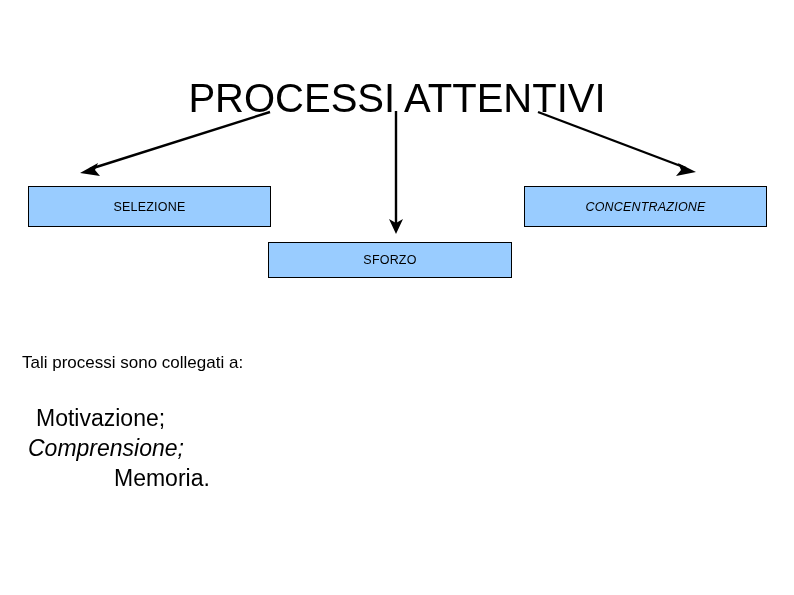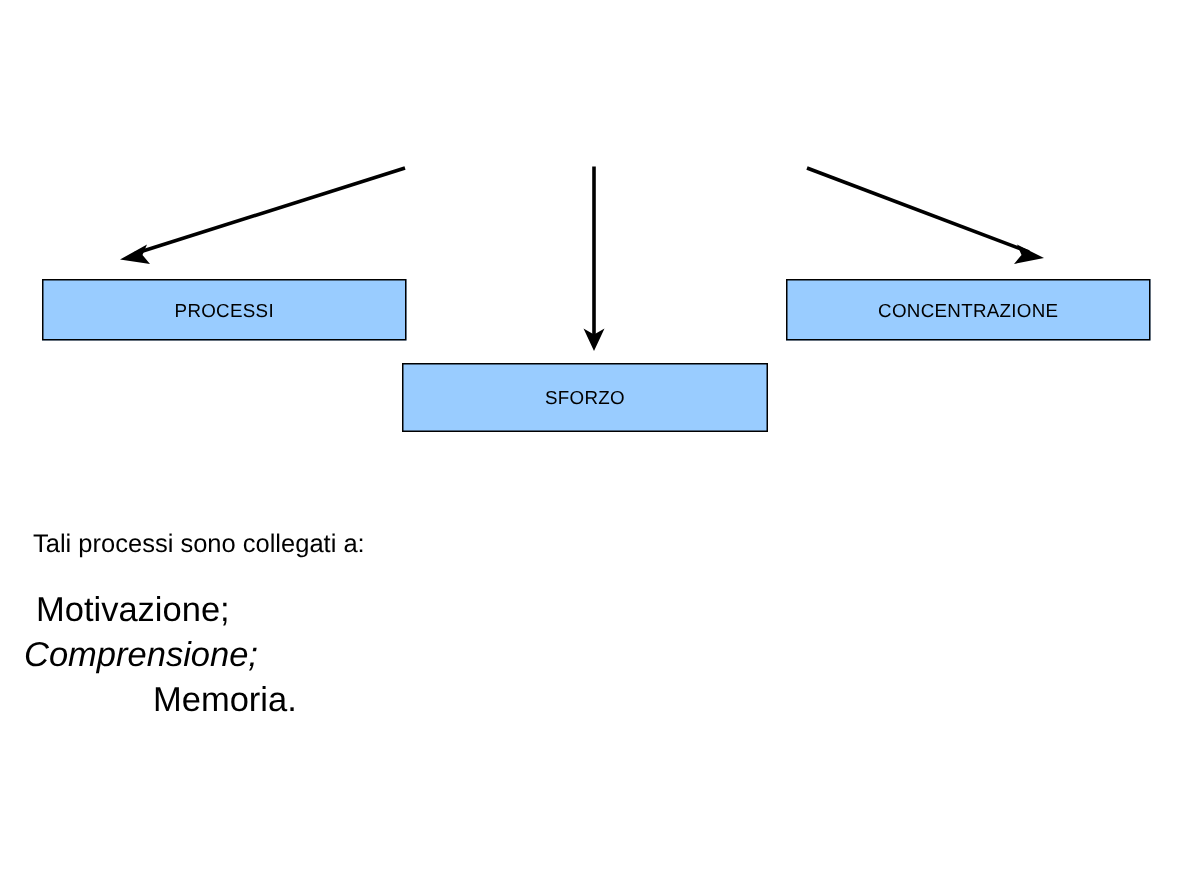--- a/index.html
+++ b/index.html
@@ -66,62 +66,64 @@
     left: 28px;
     top: 186px;
     width: 243px;
     height: 41px;
   }
   #box-concentrazione {
     left: 524px;
     top: 186px;
     width: 243px;
     height: 41px;
+    font-style: italic;
   }
   #box-sforzo {
     left: 268px;
     top: 242px;
     width: 244px;
-    height: 46px;
+    height: 36px;
   }
 
   
   #lead-text {
     position: absolute;
     left: 22px;
     top: 331px;
     font-size: 17px;
     line-height: 30px;
     white-space: nowrap;
     color: #000000;
   }
   #related-list {
     position: absolute;
     left: 0;
     top: 391px;
     width: 500px;
-    margin: 0;
+    margin: 12px;
     padding: 0;
     list-style: none;
   }
   #related-list li {
     font-size: 23px;
     line-height: 30px;
     white-space: nowrap;
     color: #000000;
   }
   #related-list li.indent-0 { padding-left: 16px; font-style: italic; }
   #related-list li.indent-1 { padding-left: 24px; }
   #related-list li.indent-2 { padding-left: 102px; }
 </style>
 </head>
 <body>
 
 <div id="slide">
 
+  <h1 id="slide-title">PROCESSI ATTENTIVI</h1>
 
   <svg id="arrows" viewBox="0 0 794 595" width="794" height="595" xmlns="http://www.w3.org/2000/svg">
     <defs>
       <marker id="head-left" viewBox="0 0 12 12" refX="10" refY="6" markerWidth="7" markerHeight="7" orient="auto-start-reverse">
         <path d="M 0 6 L 12 0 L 9 6 L 12 12 Z" fill="#000000"></path>
       </marker>
     </defs>
 
     <g>
       <line x1="270" y1="112" x2="90" y2="169" stroke="#000000" stroke-width="2.4"></line>
@@ -133,21 +135,21 @@
       <polygon points="396,234 389,219 396,223 403,219" fill="#000000"></polygon>
     </g>
 
     <g>
       <line x1="538" y1="112" x2="686" y2="168" stroke="#000000" stroke-width="2.4"></line>
       <polygon points="696,172 678,163 681,170 676,176" fill="#000000"></polygon>
     </g>
   </svg>
 
   <div id="box-selezione" class="node-box">
-    <span class="node-label">PROCESSI</span>
+    <span class="node-label">SELEZIONE</span>
   </div>
 
   <div id="box-concentrazione" class="node-box">
     <span class="node-label">CONCENTRAZIONE</span>
   </div>
 
   <div id="box-sforzo" class="node-box">
     <span class="node-label">SFORZO</span>
   </div>
 

